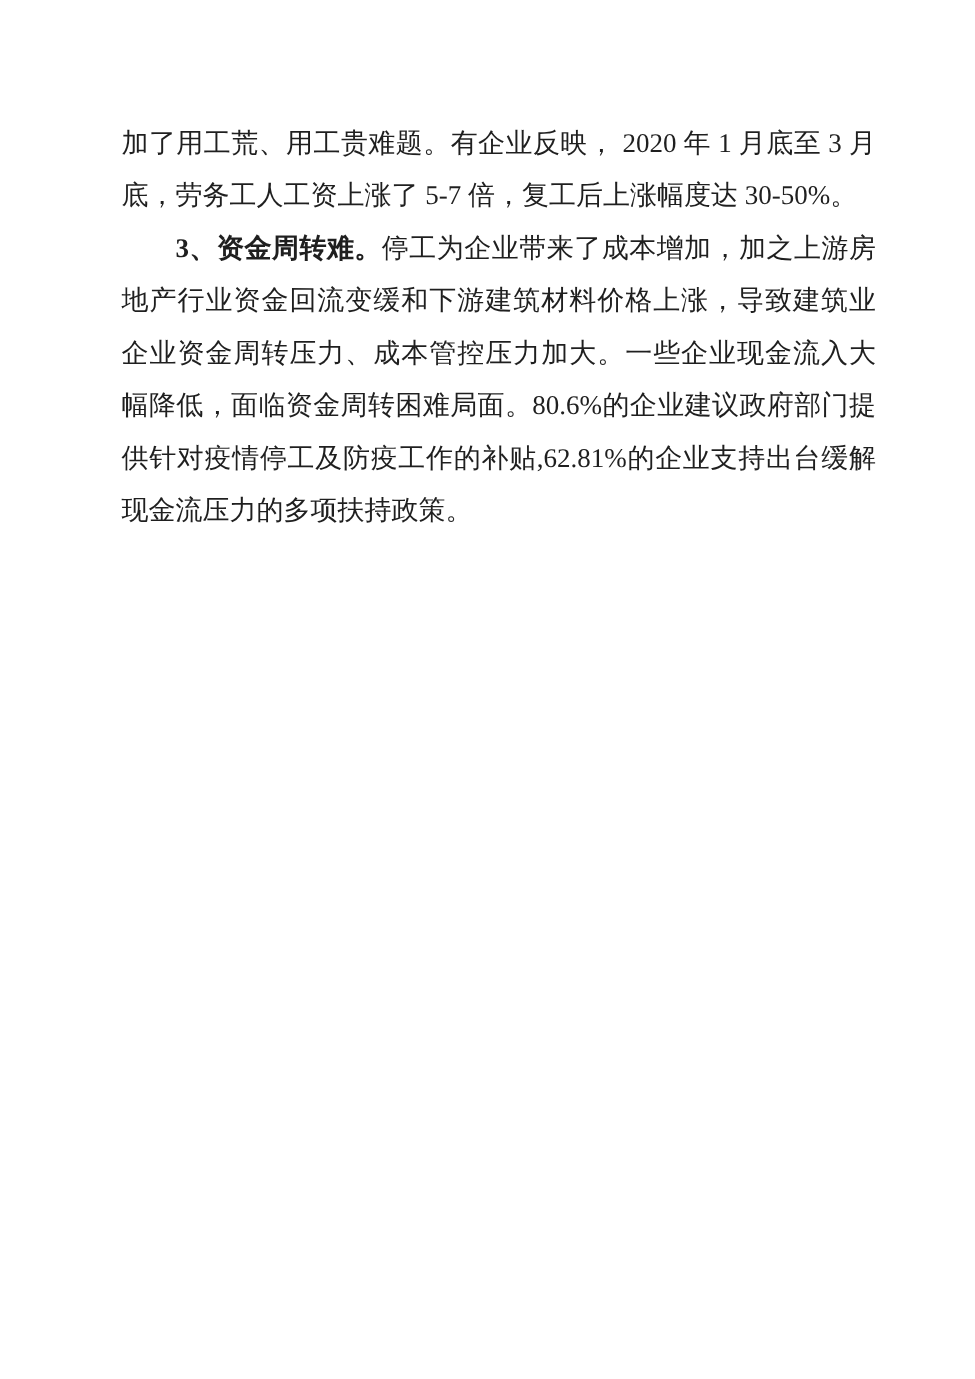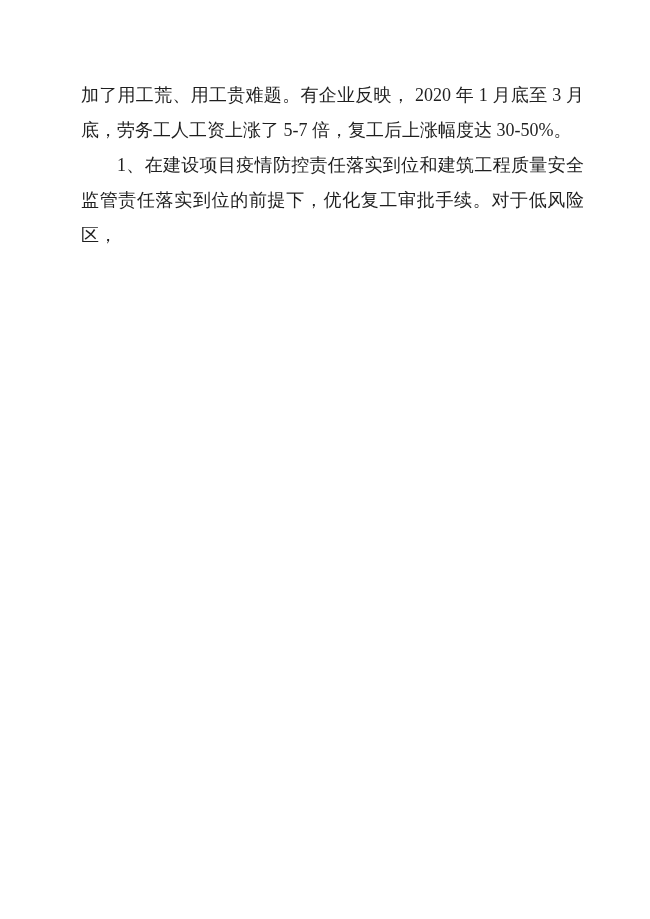--- a/index.html
+++ b/index.html
@@ -84,25 +84,25 @@
 </style>
 </head>
 <body>
 
 <div class="page">
 
   <div class="body-text">
 
     <p><span class="lead"></span><span>加了用工荒、用工贵难题。有企业反映， 2020 年 1 月底至 3 月底，劳务工人工资上涨了 5-7 倍，复工后上涨幅度达 30-50%。</span></p>
 
+    <p class="indent"><span class="lead">3、资金周转难。</span><span>停工为企业带来了成本增加，加之上游房地产行业资金回流变缓和下游建筑材料价格上涨，导致建筑业企业资金周转压力、成本管控压力加大。一些企业现金流入大幅降低，面临资金周转困难局面。80.6%的企业建议政府部门提供针对疫情停工及防疫工作的补贴,62.81%的企业支持出台缓解现金流压力的多项扶持政策。</span></p>
 
 
 
 
-    <p class="indent"><span class="lead"></span><span>1、在建设项目疫情防控责任落实到位和建筑工程质量安全监管责任落实到位的前提下，优化复工审批手续。对于低风险区，</span></p>
 
   </div>
 
   <div class="page-num">9</div>
 
   <div class="logo">
     <div class="logo-line1"><span style="color:#2456bd">W</span><span style="color:#e23a24">a</span><span style="color:#f3ae00">t</span><span style="color:#55a33c">e</span><span style="color:#ef8b1f">r</span><span class="logo-num" style="color:#1d5ec0">8848</span><span class="logo-tld" style="color:#d8281e">.com</span></div>
     <div class="logo-line2" style="color:#8b5cf6">中 国 水 业 网</div>
   </div>
 

